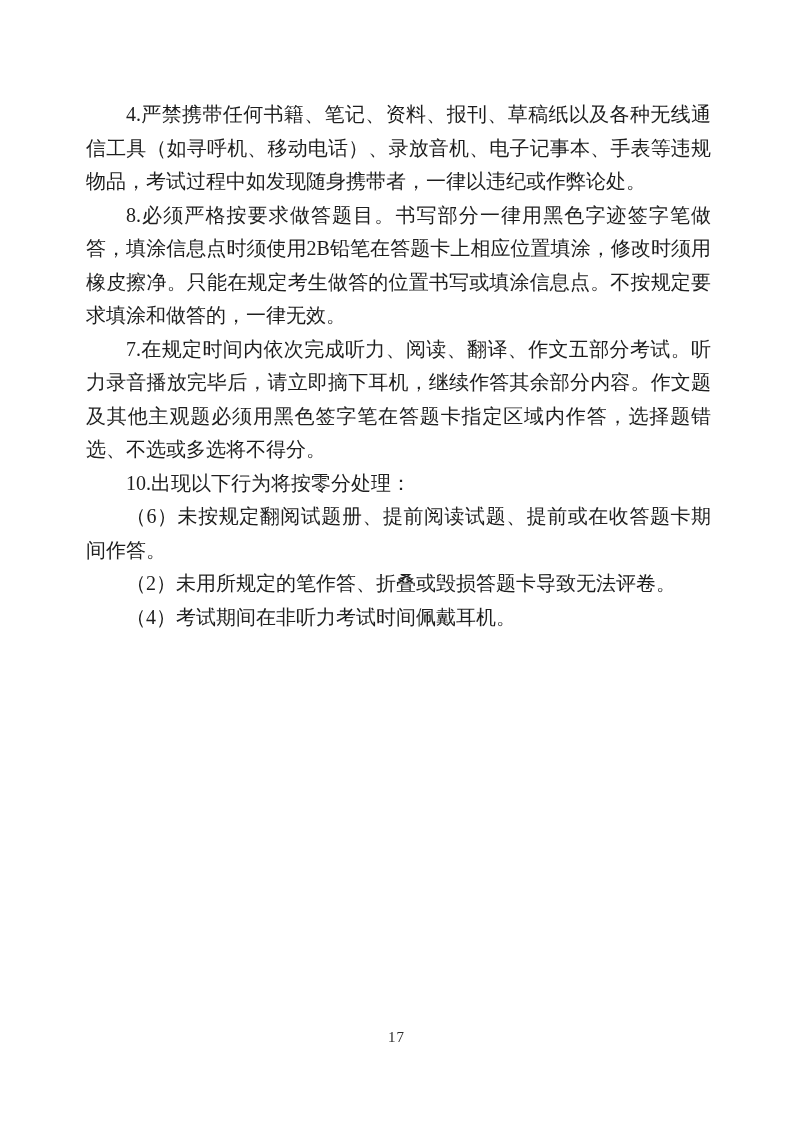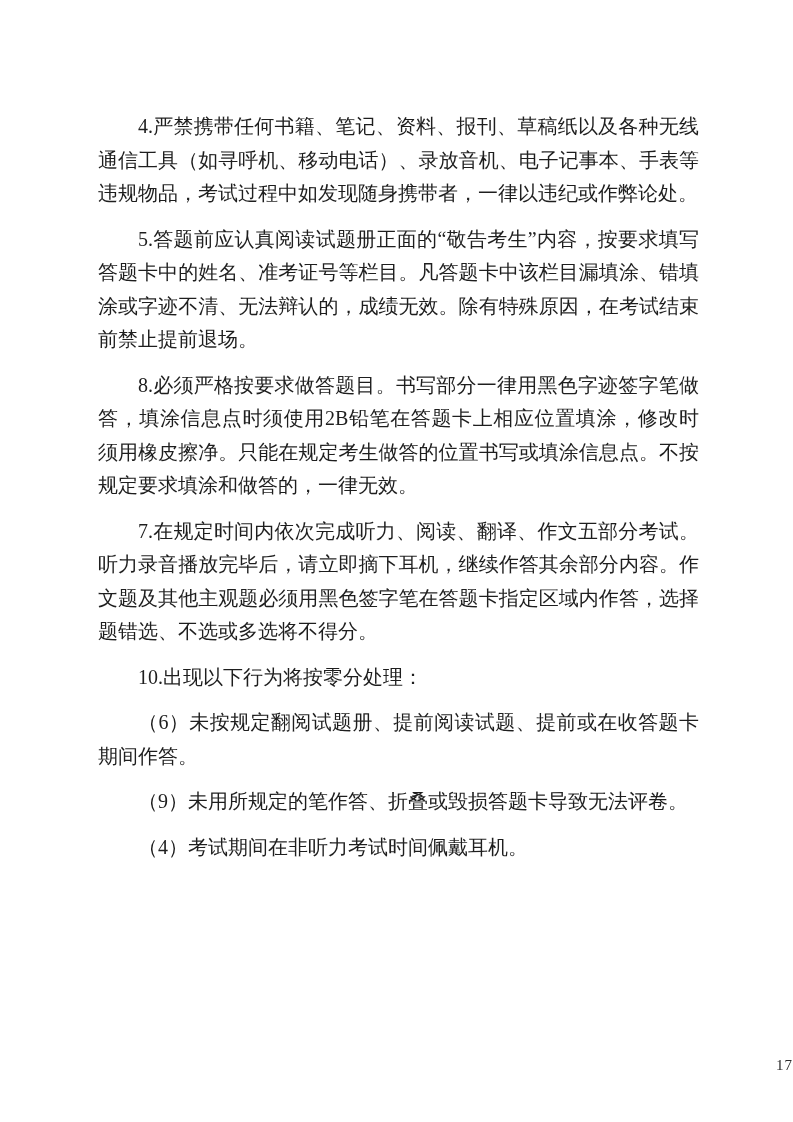--- a/index.html
+++ b/index.html
@@ -16,54 +16,53 @@
     font-family: "Liberation Serif", "DejaVu Serif", serif;
     color: #1e1e1e;
   }
   .content {
     position: absolute;
     top: 98px;
     left: 86px;
     width: 625px;
   }
   .para {
-    margin: 12px;
+    margin: 0;
     padding: 0;
     font-size: 20px;
     line-height: 33.5px;
     text-align: justify;
     text-justify: inter-ideograph;
     text-indent: 2em;
     word-break: break-all;
     color: #1e1e1e;
   }
   .page-footer {
     position: absolute;
-    top: 1056px;
+    top: 1028px;
     left: 0;
     width: 100%;
-    text-align: right;
+    text-align: center;
     font-family: Liberation Serif, serif;
   }
   .page-number {
     font-size: 15px;
     color: #2a2a2a;
     letter-spacing: 1px;
   }
 </style>
 </head>
 <body>
 
 <div class="page">
   <div class="content">
     <p class="para">4.严禁携带任何书籍、笔记、资料、报刊、草稿纸以及各种无线通信工具（如寻呼机、移动电话）、录放音机、电子记事本、手表等违规物品，考试过程中如发现随身携带者，一律以违纪或作弊论处。</p>
-    <p class="para">5.答题前应认真阅读试题册正面的“敬告考生”内容，按要求填写答题卡中的姓名、准考证号等栏目。凡答题卡中该栏目漏填涂、错填涂或字迹不清、无法辩认的，成绩无效。除有特殊原因，在考试结束前禁止提前退场。</p>
     <p class="para">8.必须严格按要求做答题目。书写部分一律用黑色字迹签字笔做答，填涂信息点时须使用2B铅笔在答题卡上相应位置填涂，修改时须用橡皮擦净。只能在规定考生做答的位置书写或填涂信息点。不按规定要求填涂和做答的，一律无效。</p>
     <p class="para">7.在规定时间内依次完成听力、阅读、翻译、作文五部分考试。听力录音播放完毕后，请立即摘下耳机，继续作答其余部分内容。作文题及其他主观题必须用黑色签字笔在答题卡指定区域内作答，选择题错选、不选或多选将不得分。</p>
     <p class="para">10.出现以下行为将按零分处理：</p>
     <p class="para">（6）未按规定翻阅试题册、提前阅读试题、提前或在收答题卡期间作答。</p>
-    <p class="para">（9）未用所规定的笔作答、折叠或毁损答题卡导致无法评卷。</p>
+    <p class="para">（2）未用所规定的笔作答、折叠或毁损答题卡导致无法评卷。</p>
     <p class="para">（4）考试期间在非听力考试时间佩戴耳机。</p>
   </div>
   <div class="page-footer">
     <span class="page-number">17</span>
   </div>
 </div>
 
 </body></html>

